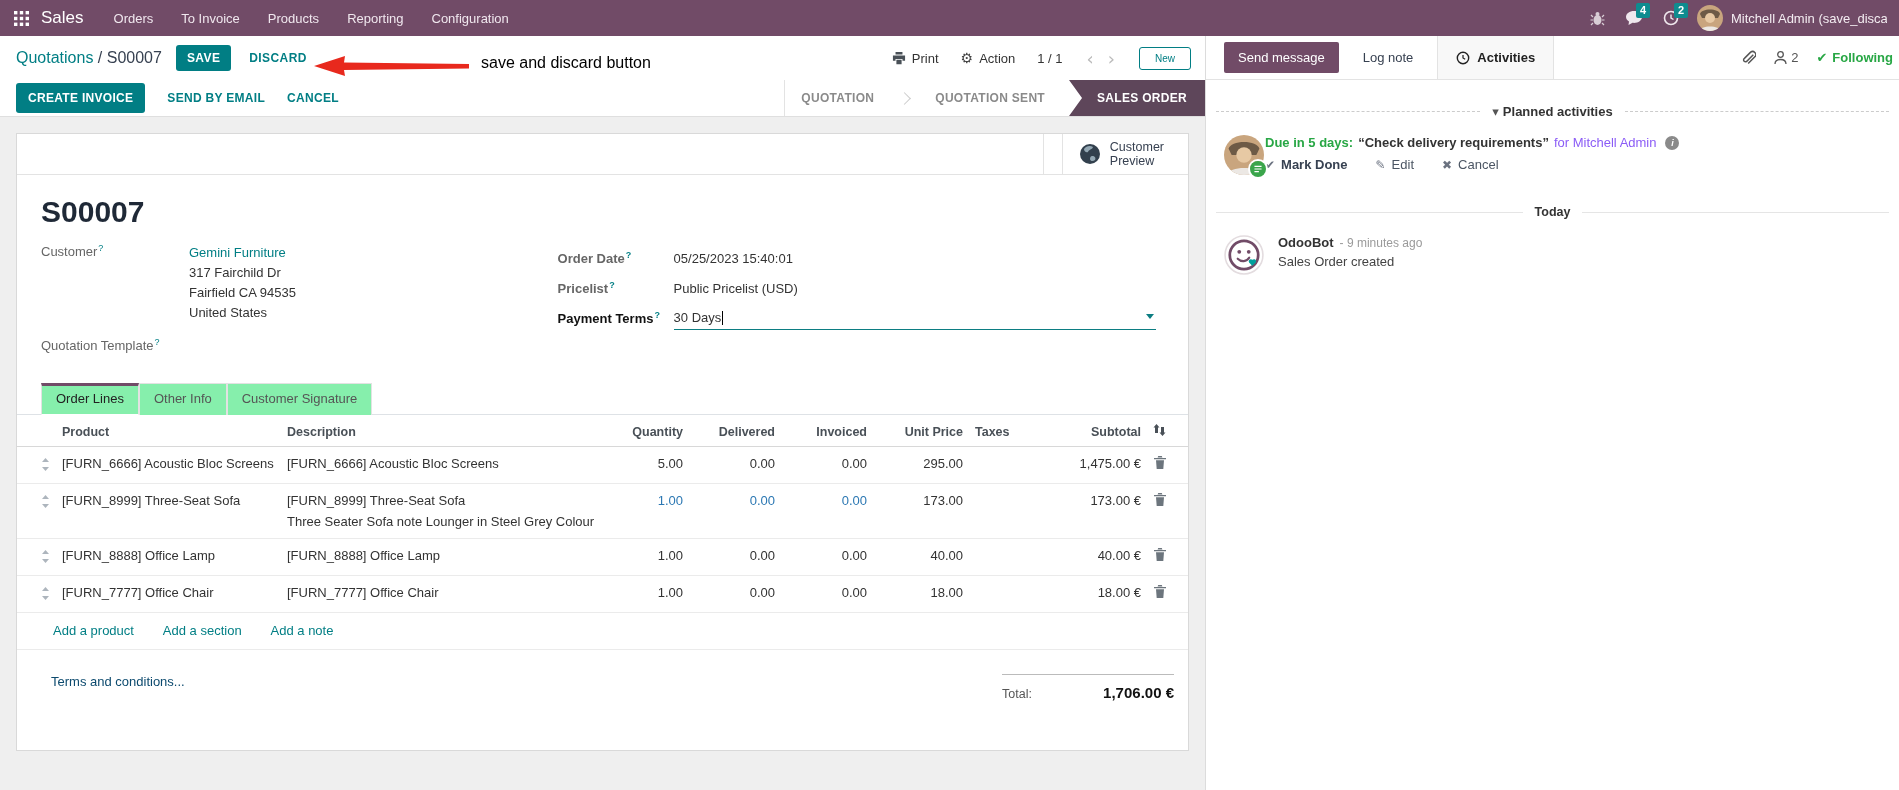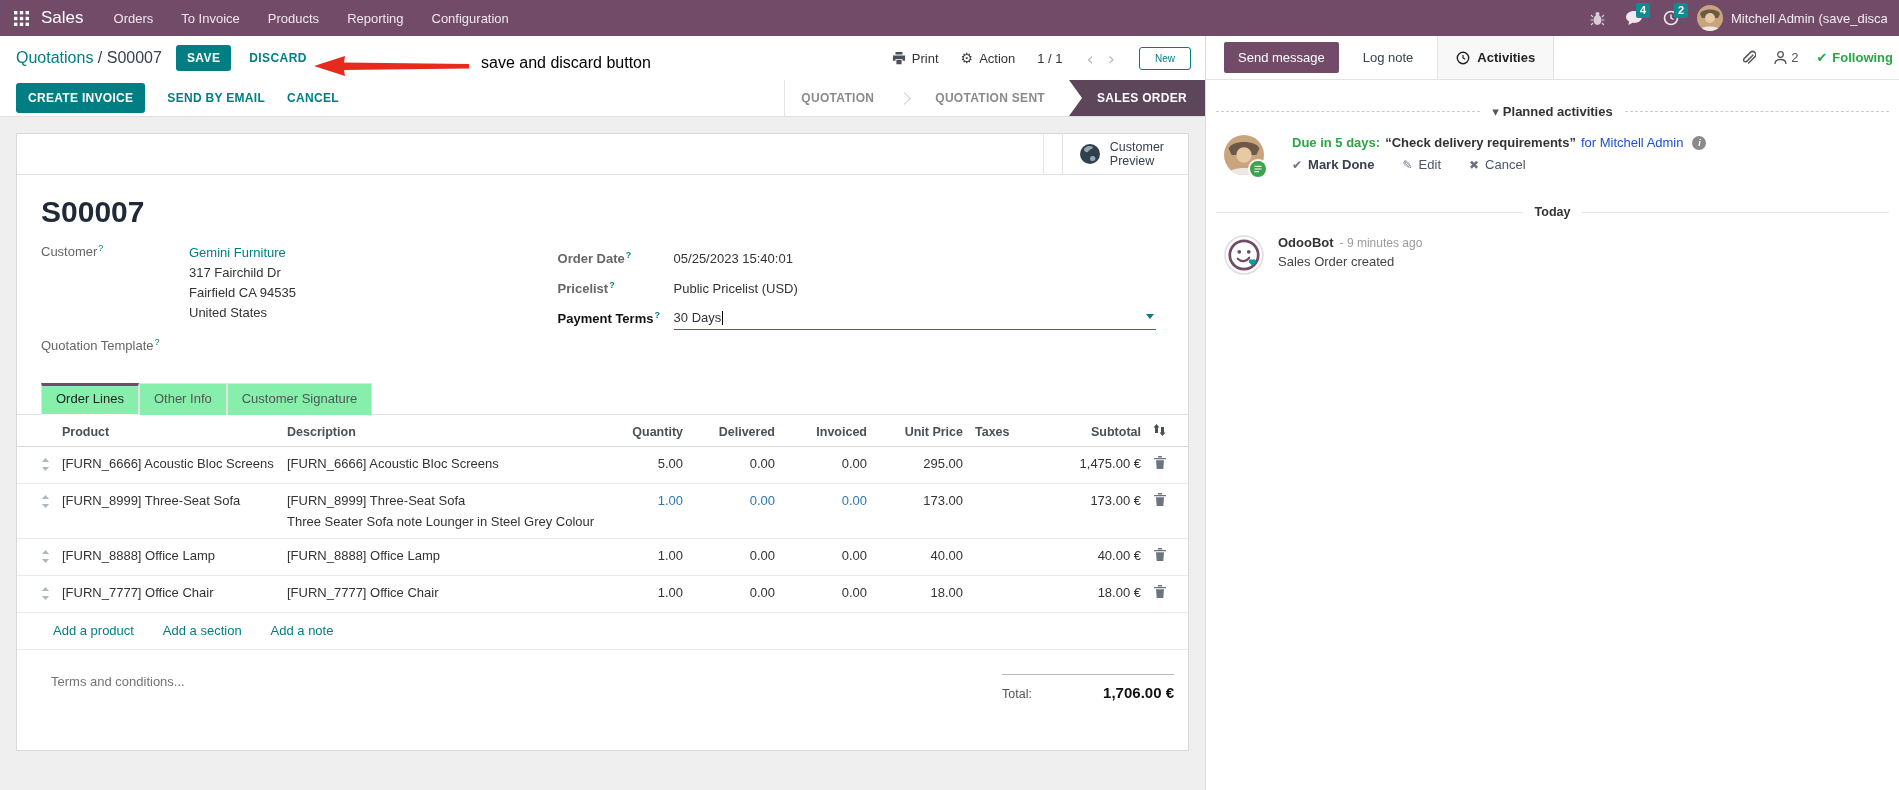--- a/index.html
+++ b/index.html
@@ -102,21 +102,21 @@
   .olines .c-price { width:96px; } .olines .c-tax { width:66px; } .olines .c-sub { width:112px; }
   .olines .c-trash { width:40px; padding-right:22px; text-align:right; }
   .olines td.mod { color:#2C78B3; }
   .desc2 { color:#333; }
   .handle { cursor:grab; display:inline-block; margin-top:2px; }
   .trash { cursor:pointer; display:inline-block; }
   .tfoot-links { padding:10px 6px 11px 36px; border-bottom:1px solid #ebebeb; }
   .tfoot-links span { color:#017E84; font-size:13px; margin-right:26px; cursor:pointer; }
 
   .below-table { display:flex; margin-top:24px; padding:0 14px 0 34px; }
-  .terms { color:#737373; font-size:13px; cursor:text; }
+  .terms { color:#0c4a6e; font-size:13px; cursor:text; }
   .totalbox { margin-left:auto; width:172px; border-top:1px solid #bbb; padding-top:9px; display:flex; align-items:baseline; }
   .totalbox .tl { font-size:12.5px; color:#555; }
   .totalbox .tv { margin-left:auto; font-size:15px; font-weight:700; color:#111; }
 
   
   .chead { height:44px; border-bottom:1px solid #e3e3e3; display:flex; align-items:center; padding-left:18px; }
   .btn-sendmsg { background:#714B67; color:#fff; border:none; font-size:13px; padding:8px 14px; border-radius:2px; cursor:pointer; }
   .btn-lognote { background:none; border:none; color:#374151; font-size:13px; margin-left:24px; cursor:pointer; }
   .btn-activities { height:100%; display:flex; align-items:center; gap:7px; border-left:1px solid #e3e3e3; border-right:1px solid #e3e3e3;
                     background:#f8f8f8; padding:0 18px; margin-left:24px; font-size:13px; font-weight:700; color:#222; cursor:pointer; }
@@ -127,25 +127,25 @@
 
   .divider { display:flex; align-items:center; gap:12px; margin:24px 10px 0 10px; }
   .divider .ln-d { flex:1; border-top:1px dashed #ccc; }
   .divider .ln-s { flex:1; border-top:1px solid #e5e5e5; }
   .divider .dtext { font-size:13px; font-weight:600; color:#333; white-space:nowrap; cursor:pointer; }
   .divider .caret { font-family:"DejaVu Sans",sans-serif; color:#555; margin-right:4px; }
 
   .activity { display:flex; padding:16px 14px 0 18px; }
   .av-wrap { position:relative; width:40px; height:40px; flex-shrink:0; }
   .av-wrap .badge-done { position:absolute; right:-4px; bottom:-4px; border:2px solid #fff; border-radius:50%; display:flex; }
-  .act-body { margin-left:28px; }
+  .act-body { margin-left:1px; }
   .act-line1 { font-size:13px; display:flex; align-items:center; gap:5px; flex-wrap:nowrap; }
   .due { color:#28a745; font-weight:700; }
   .act-sum { color:#333; font-weight:700; }
-  .act-for { color:#1d4ed8; }
+  .act-for { color:#8b5cf6; }
   .info-ic { width:14px; height:14px; border-radius:50%; background:#8a8a8a; color:#fff; font-size:9px; font-weight:700;
              display:inline-flex; align-items:center; justify-content:center; margin-left:4px; cursor:pointer; font-style:italic; }
   .act-line2 { margin-top:7px; display:flex; gap:28px; }
   .act-btn { display:flex; gap:6px; align-items:center; font-size:13px; color:#4b5563; cursor:pointer; }
   .act-btn .ic { font-family:"DejaVu Sans",sans-serif; color:#6b7280; font-size:12px; }
   .act-btn.strong { color:#374151; font-weight:600; }
 
   .message { display:flex; padding:16px 14px 0 18px; }
   .msg-body { margin-left:14px; }
   .msg-head { display:flex; align-items:baseline; }

